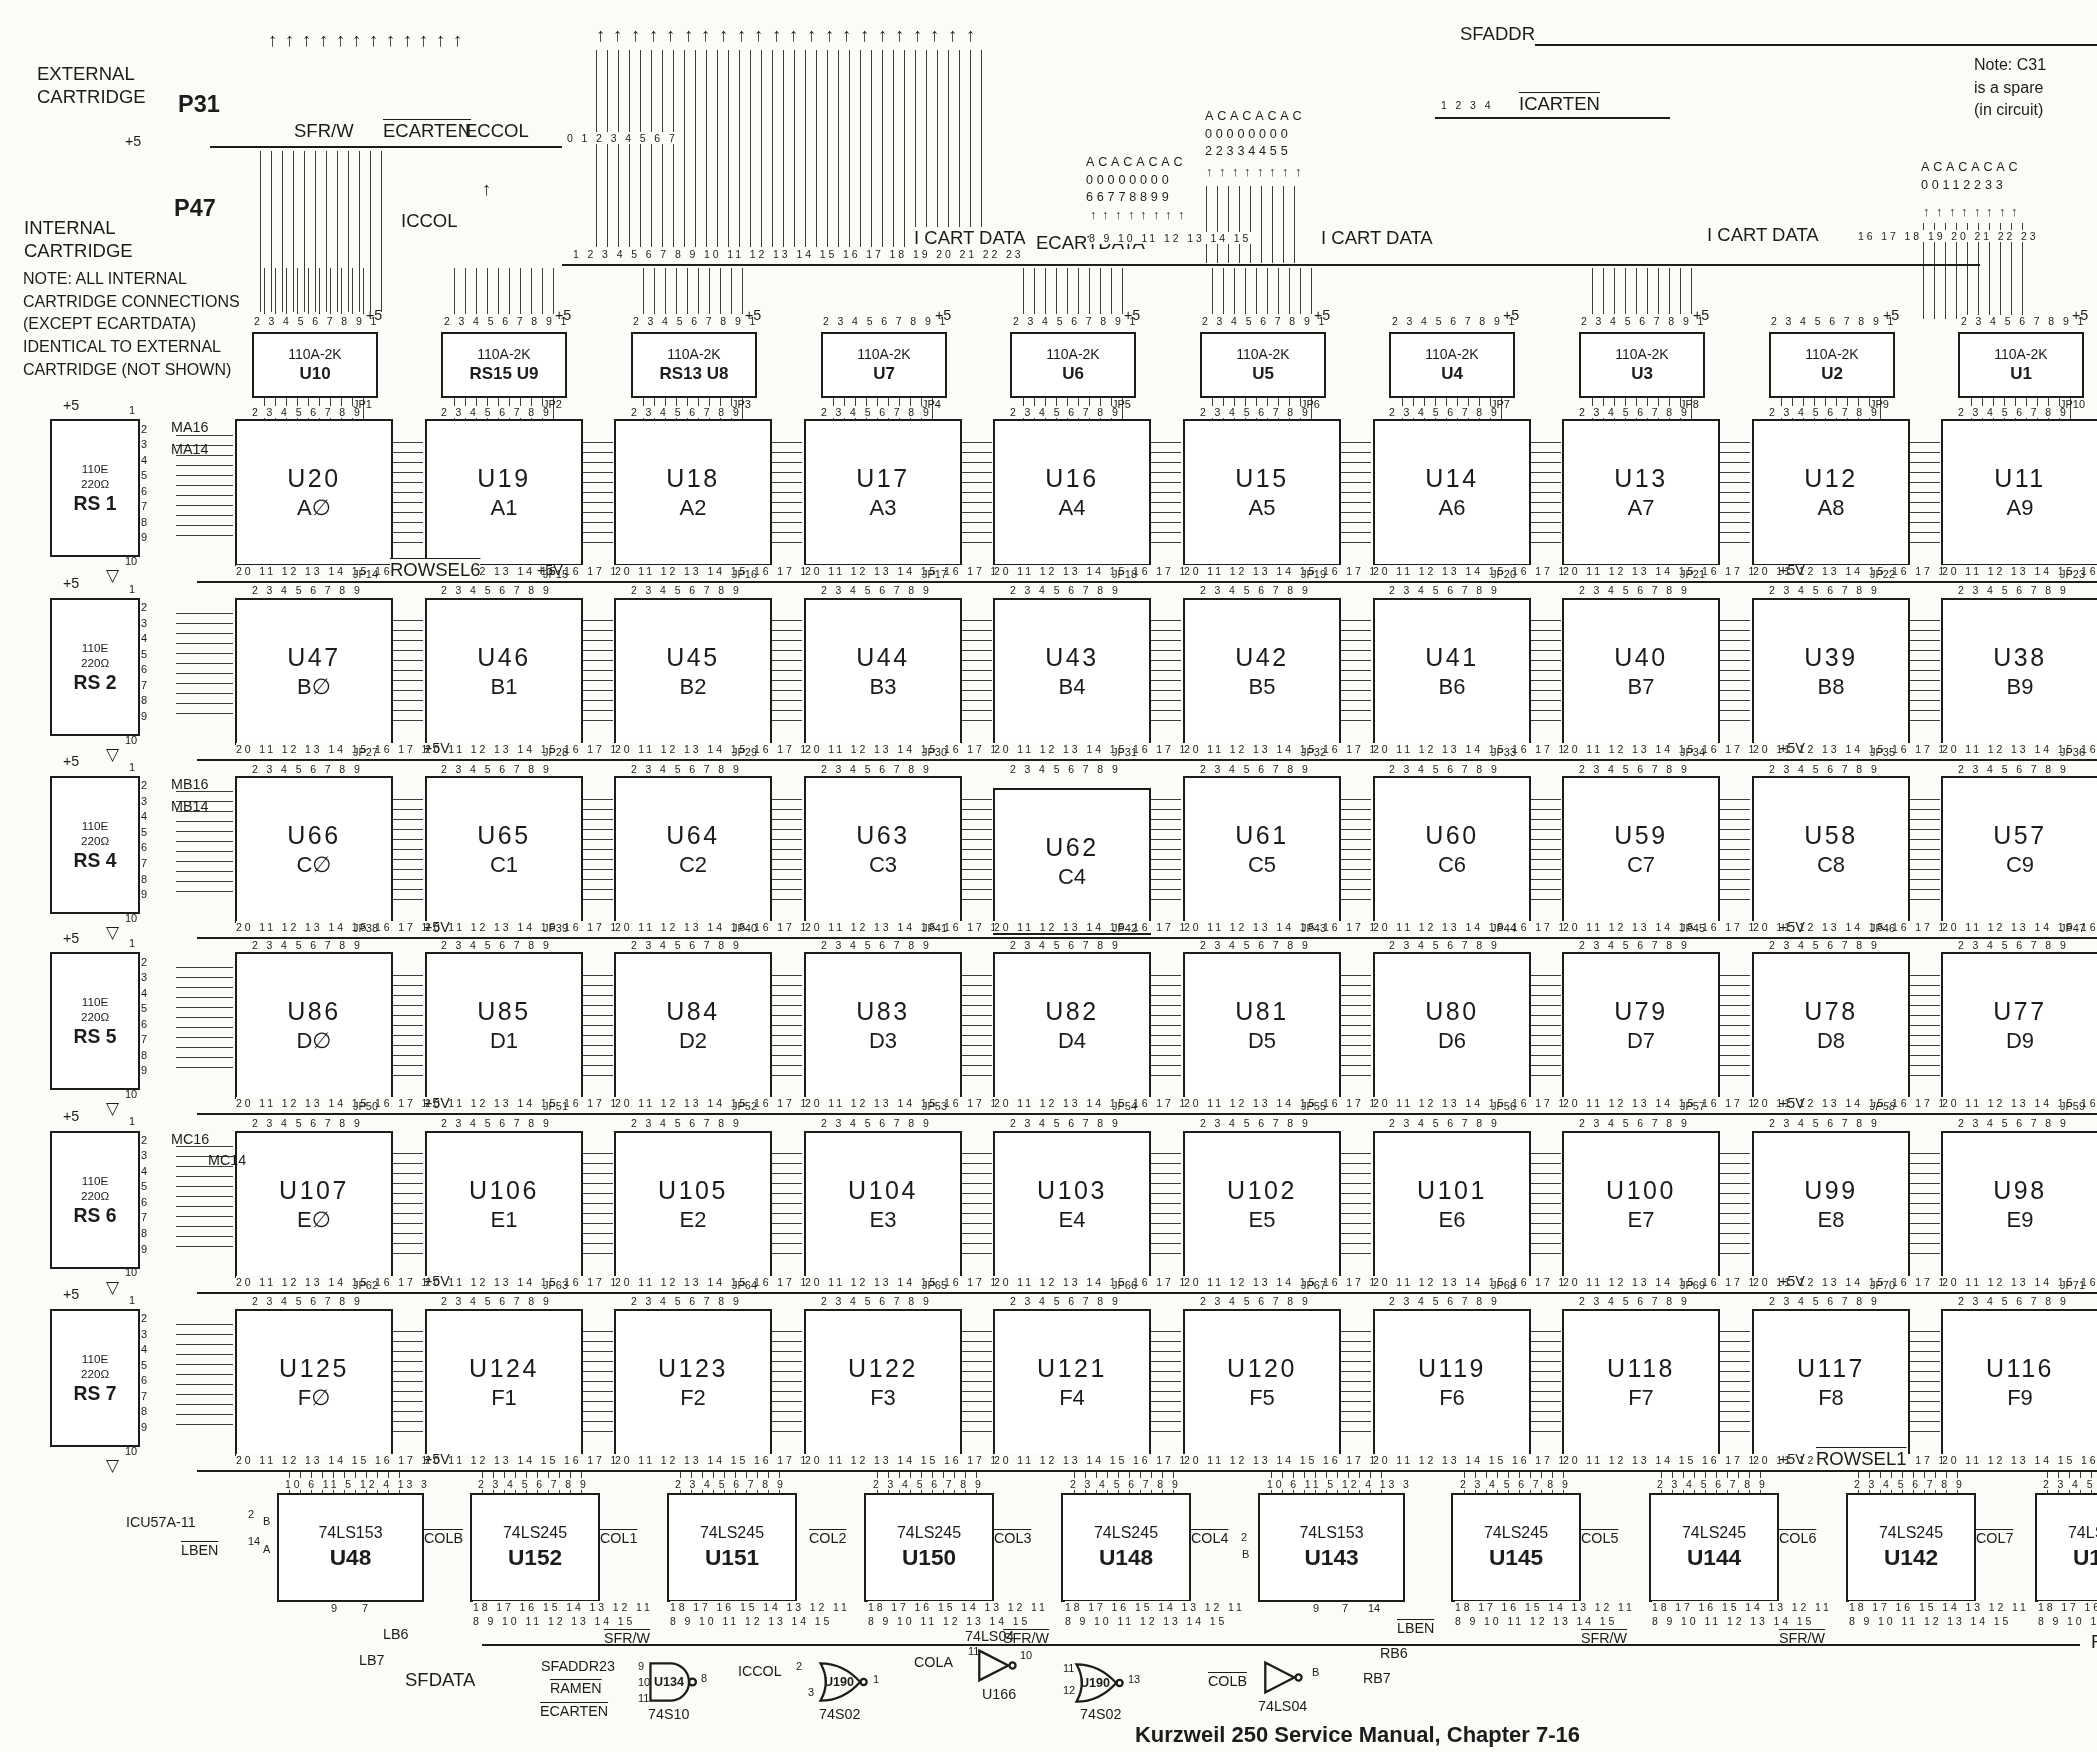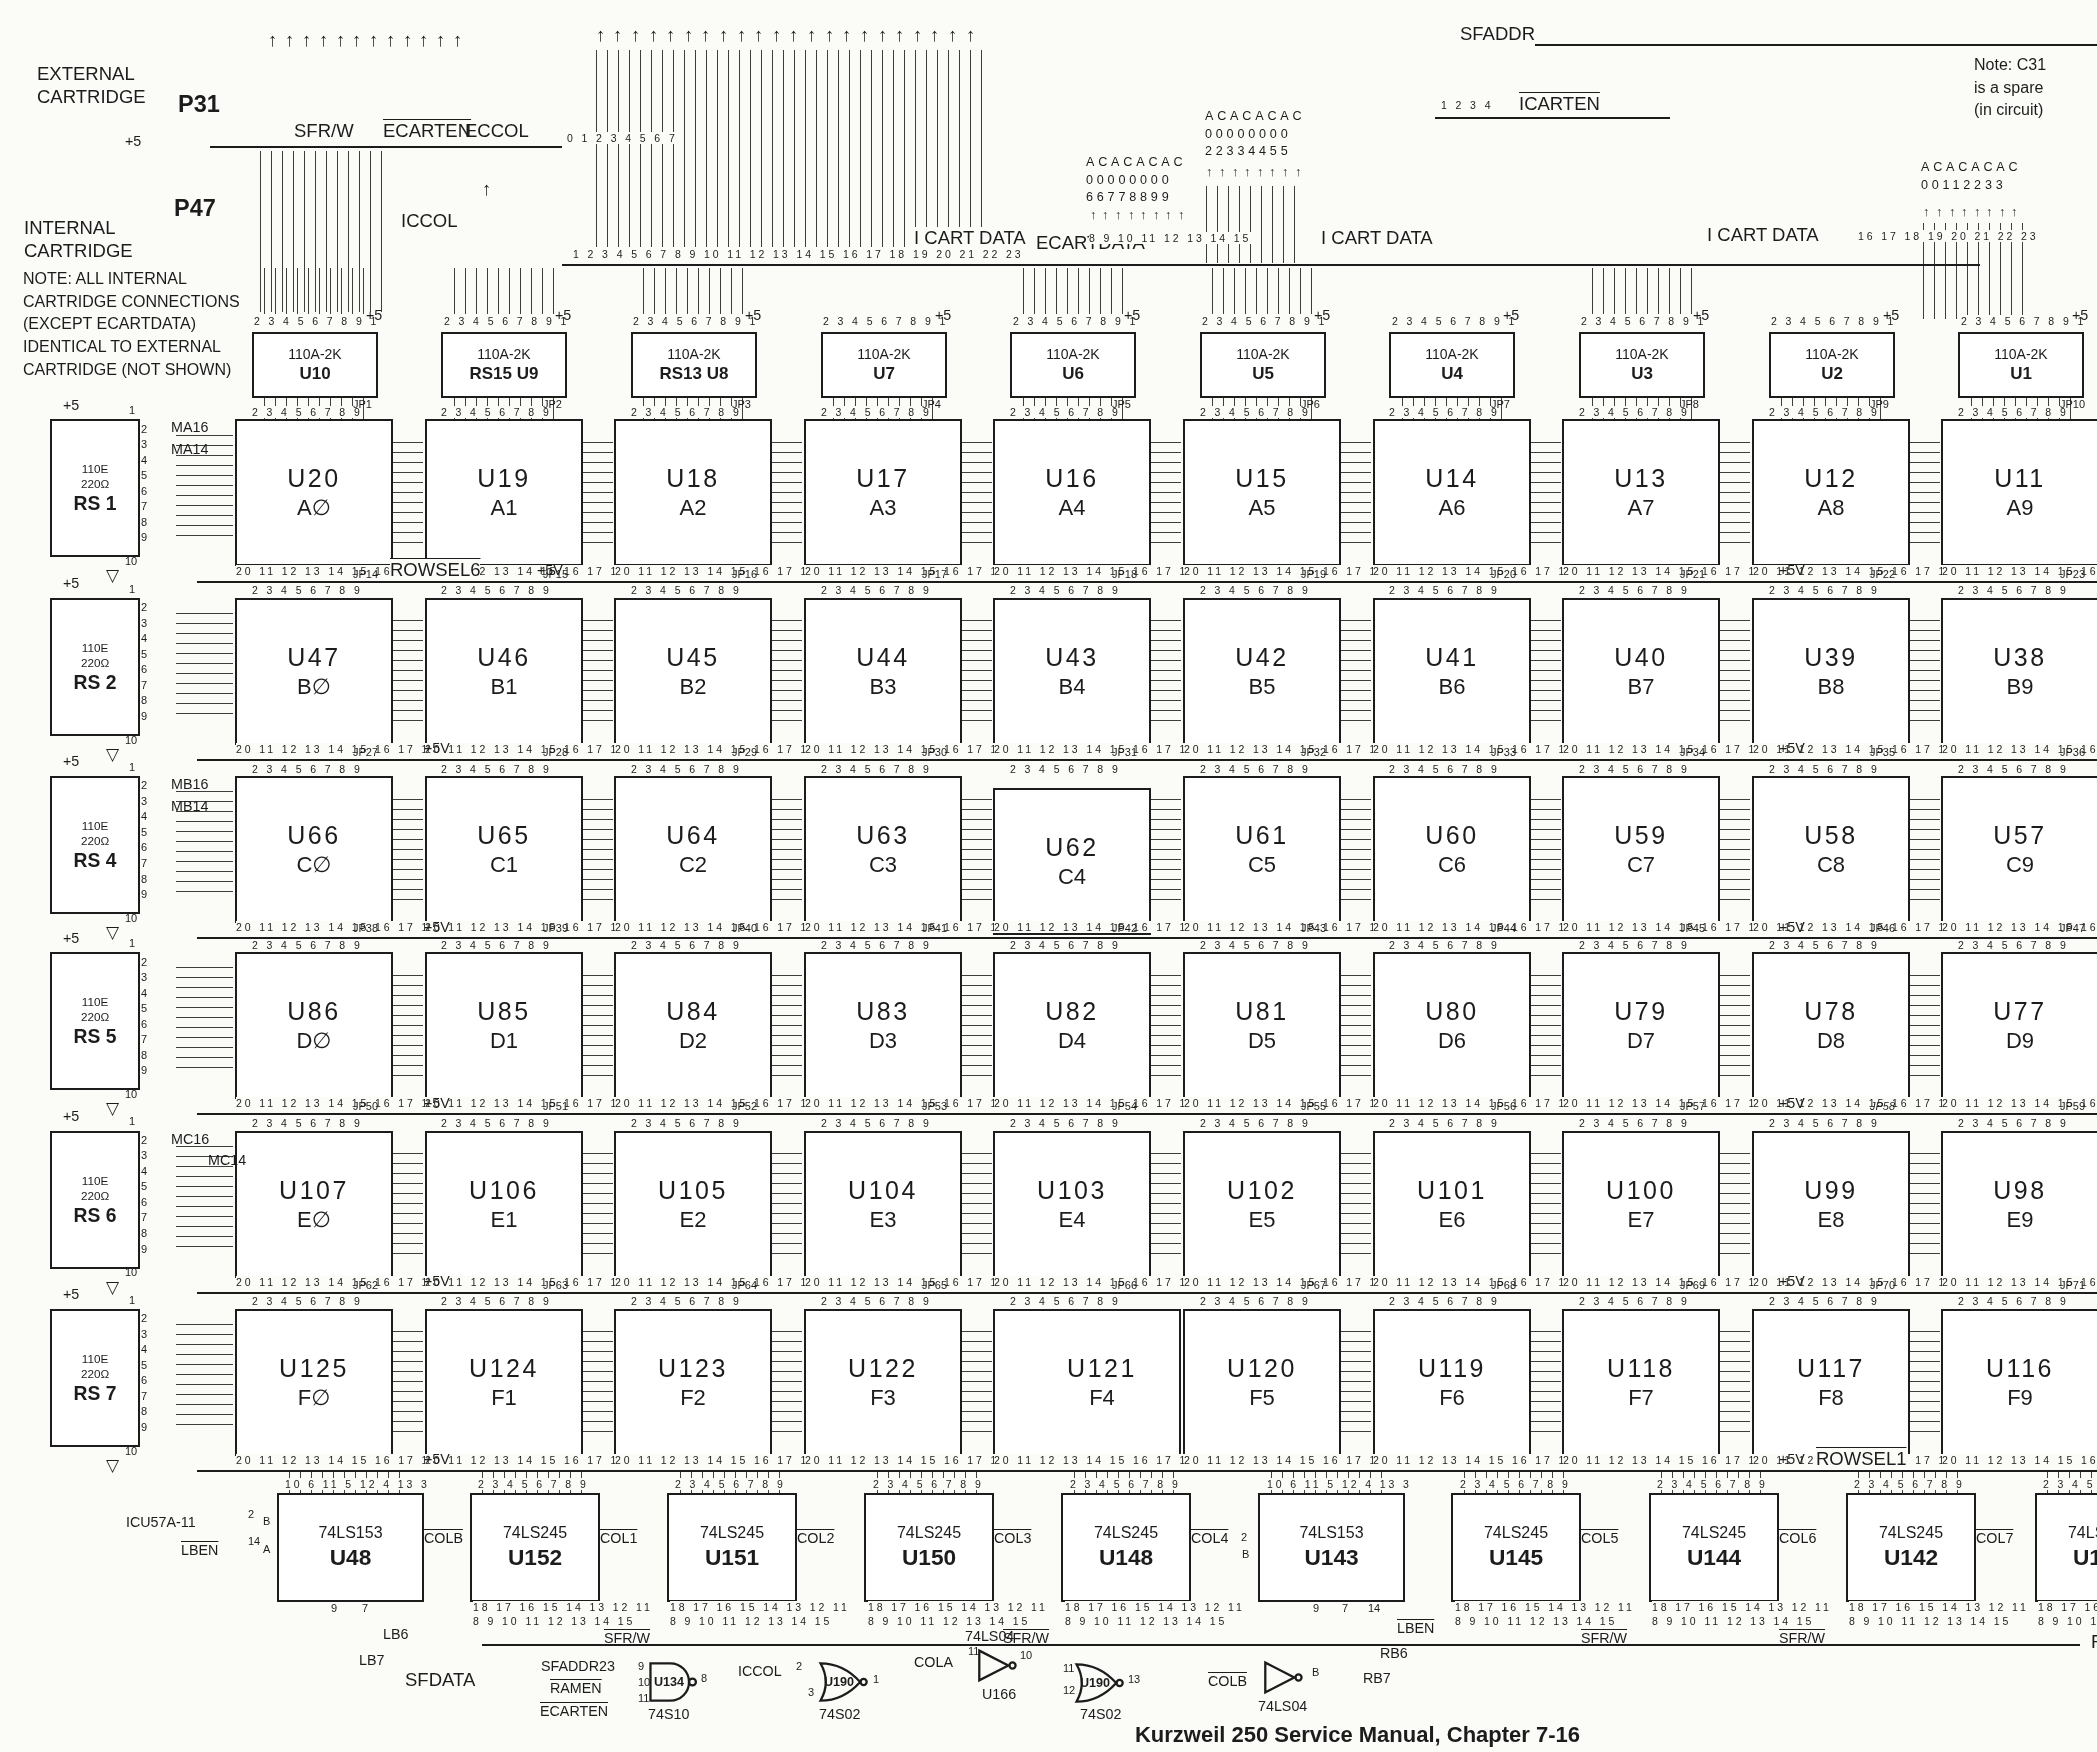--- a/index.html
+++ b/index.html
@@ -666,21 +666,21 @@
     <div class="a t" style="left: 732px; top: 1279px;">JP64</div>
     <div class="a pins" style="left: 821px; top: 1295px;">2 3 4 5 6 7 8 9</div>
     <div class="box" style="left: 804px; top: 1309px; width: 154px; height: 143px;">
       <span class="cref">U122</span>
       <span class="cpos">F3</span>
     </div>
     <div class="a pins" style="left: 805px; top: 1454px;">20 11 12 13 14 15 16 17 18 19</div>
     <div class="a hwires" style="left: 960px; top: 1331px; width: 32px; height: 105px;"></div>
     <div class="a t" style="left: 922px; top: 1279px;">JP65</div>
     <div class="a pins" style="left: 1010px; top: 1295px;">2 3 4 5 6 7 8 9</div>
-    <div class="box" style="left: 993px; top: 1309px; width: 154px; height: 143px; padding-left: 30px;">
+    <div class="box" style="left: 993px; top: 1309px; width: 154px; height: 143px;">
       <span class="cref">U121</span>
       <span class="cpos">F4</span>
     </div>
     <div class="a pins" style="left: 994px; top: 1454px;">20 11 12 13 14 15 16 17 18 19</div>
     <div class="a hwires" style="left: 1149px; top: 1331px; width: 32px; height: 105px;"></div>
     <div class="a t" style="left: 1112px; top: 1279px;">JP66</div>
     <div class="a pins" style="left: 1200px; top: 1295px;">2 3 4 5 6 7 8 9</div>
     <div class="box" style="left: 1183px; top: 1309px; width: 154px; height: 143px;">
       <span class="cref">U120</span>
       <span class="cpos">F5</span>
@@ -854,21 +854,21 @@
     <div class="a pins" style="left: 473px; top: 1615px;">8 9 10 11 12 13 14 15</div>
     <div class="a s ov" style="left: 600px; top: 1530px; background: var(--paper);">COL1</div>
     <div class="a vwires" style="left: 680px; top: 1472px; width: 101px; height: 21px;"></div>
     <div class="a pins" style="left: 675px; top: 1478px;">2 3 4 5 6 7 8 9</div>
     <div class="box" style="left: 667px; top: 1493px; width: 126px; height: 105px;">
       <span class="bp">74LS245</span>
       <span class="bref">U151</span>
     </div>
     <div class="a pins" style="left: 670px; top: 1601px;">18 17 16 15 14 13 12 11</div>
     <div class="a pins" style="left: 670px; top: 1615px;">8 9 10 11 12 13 14 15</div>
-    <div class="a s ov" style="left: 797px; top: 1530px; background: var(--paper);">COL2</div>
+    <div class="a s ov" style="left: 797px; top: 1530px; background: var(--paper); padding-left: 12px;">COL2</div>
     <div class="a vwires" style="left: 877px; top: 1472px; width: 101px; height: 21px;"></div>
     <div class="a pins" style="left: 873px; top: 1478px;">2 3 4 5 6 7 8 9</div>
     <div class="box" style="left: 864px; top: 1493px; width: 126px; height: 105px;">
       <span class="bp">74LS245</span>
       <span class="bref">U150</span>
     </div>
     <div class="a pins" style="left: 868px; top: 1601px;">18 17 16 15 14 13 12 11</div>
     <div class="a pins" style="left: 868px; top: 1615px;">8 9 10 11 12 13 14 15</div>
     <div class="a s ov" style="left: 994px; top: 1530px; background: var(--paper);">COL3</div>
     <div class="a vwires" style="left: 1074px; top: 1472px; width: 101px; height: 21px;"></div>

